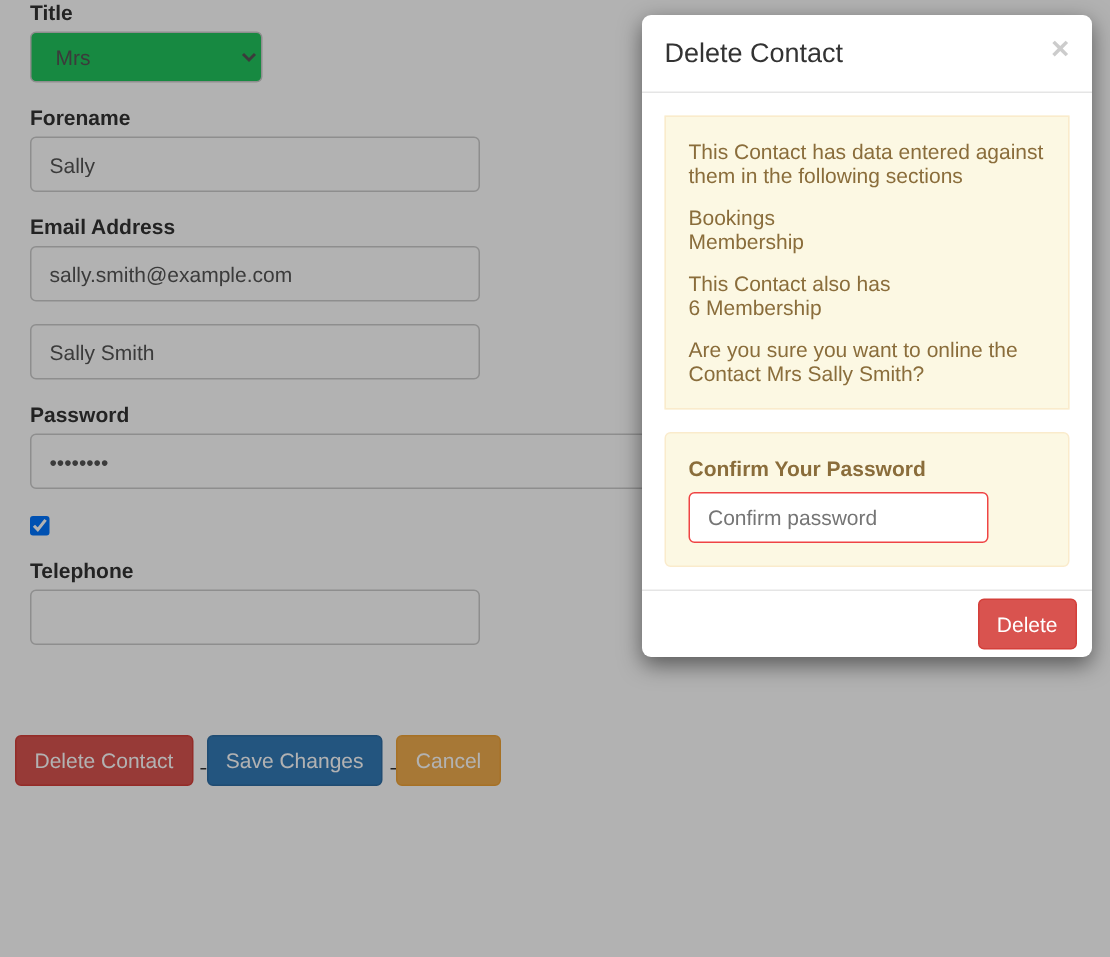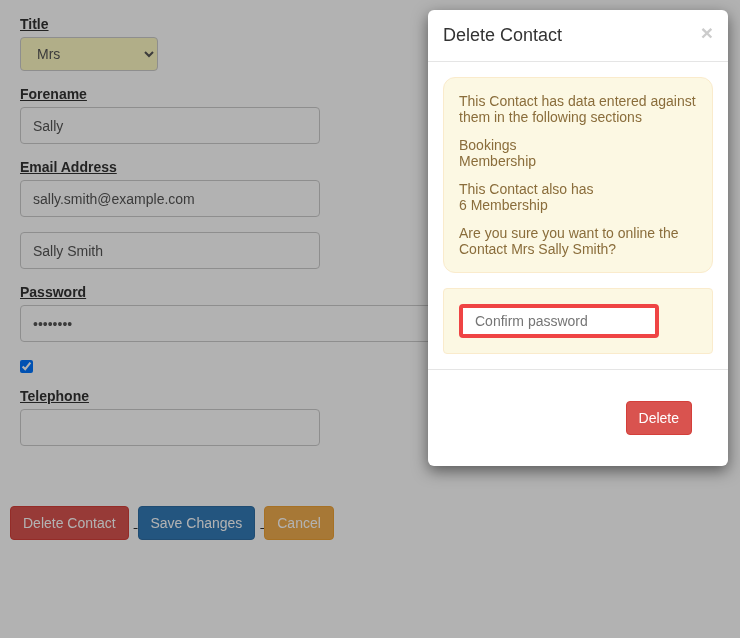--- a/index.html
+++ b/index.html
@@ -11,40 +11,39 @@
       font-family: -apple-system, BlinkMacSystemFont, "Segoe UI", Helvetica, Arial, sans-serif;
       font-size: 14px;
       color: #333;
       background: #fff;
       width: 740px;
       height: 638px;
       position: relative;
       overflow: hidden;
     }
     .form-container {
-      padding: 16px 20px 20px 20px;
-      text-decoration: underline;
+      padding: 0 20px 20px 20px;
     }
     .form-group {
       margin-bottom: 15px;
     }
     .form-label {
       display: block;
       font-weight: bold;
       margin-bottom: 5px;
       color: #333;
     }
     .form-select {
-      width: 138px;
+      width: 155px;
       height: 34px;
       padding: 6px 12px;
       font-size: 14px;
       line-height: 1.42857143;
       color: #555;
-      background-color: #fef9c3;
+      background-color: #22c55e;
       border: 1px solid #ccc;
       border-radius: 4px;
     }
     .form-input {
       width: 300px;
       height: 37px;
       padding: 6px 12px;
       font-size: 14px;
       line-height: 1.42857143;
       color: #555;
@@ -138,21 +137,21 @@
       background: none;
       border: none;
       line-height: 1;
     }
     .modal-body {
       padding: 15px;
     }
     .alert-box {
       background-color: #fcf8e3;
       border: 1px solid #faebcc;
-      border-radius: 12px;
+      border-radius: 0;
       padding: 15px;
       color: #8a6d3b;
       margin-bottom: 15px;
     }
     .alert-box p {
       margin-bottom: 12px;
     }
     .alert-box p:last-child {
       margin-bottom: 0;
     }
@@ -169,25 +168,25 @@
       display: block;
     }
     .confirm-input {
       width: 200px;
       height: 34px;
       padding: 6px 12px;
       font-size: 14px;
       line-height: 1.42857143;
       color: #555;
       background-color: #fff;
-      border: 4px solid #ef4444;
+      border: 1px solid #ef4444;
       border-radius: 4px;
     }
     .modal-footer {
-      padding: 31px;
+      padding: 5px;
       text-align: right;
       border-top: 1px solid #e5e5e5;
     }
   </style>
 </head>
 <body>
 
 <div class="form-container">
   <div class="form-group">
     <label class="form-label">Title</label>
@@ -246,19 +245,20 @@
         <span>Bookings</span><br>
         <span>Membership</span>
       </p>
       <p>
         <span>This Contact also has</span><br>
         <span>6 Membership</span>
       </p>
       <p>Are you sure you want to online the Contact Mrs Sally Smith?</p>
     </div>
     <div class="confirm-box">
+      <label class="confirm-label">Confirm Your Password</label>
       <input type="password" class="confirm-input" placeholder="Confirm password" style="">
     </div>
   </div>
   <div class="modal-footer">
     <button class="btn btn-danger">Delete</button>
   </div>
 </div>
 
 </body></html>

